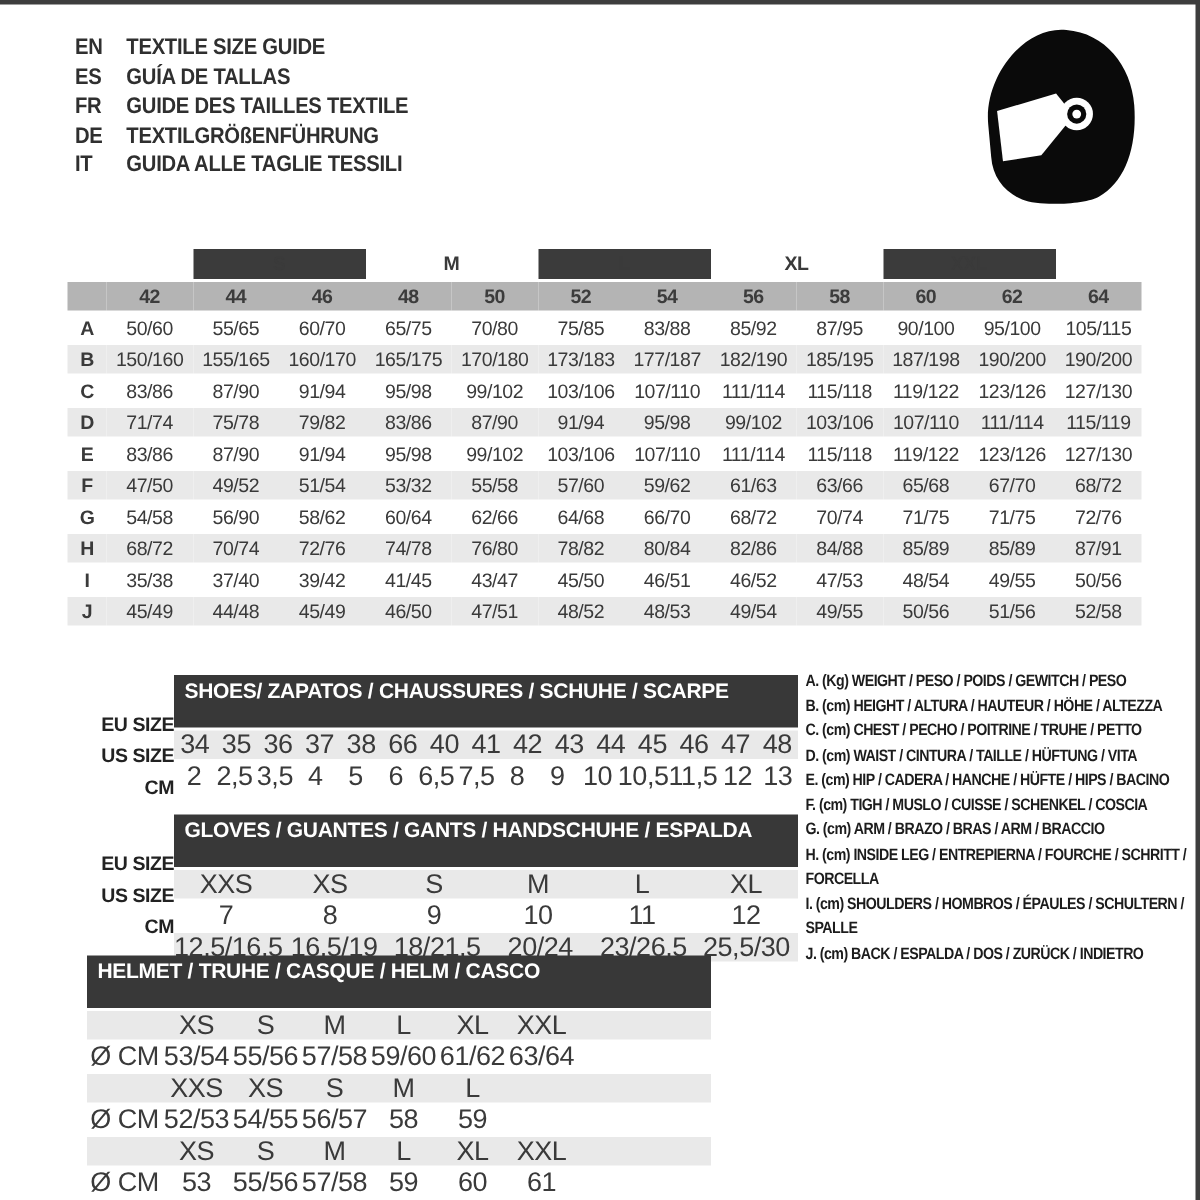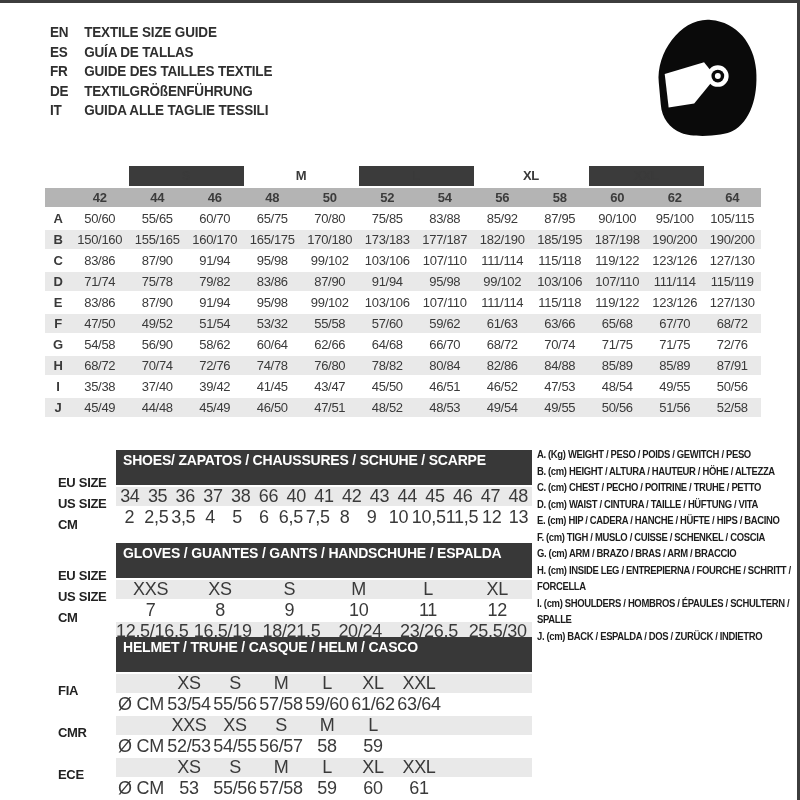--- a/index.html
+++ b/index.html
@@ -27,21 +27,21 @@
   td.plain-group{font-weight:bold;font-size:14px;color:#333;}
   tr.band td{background:#b4b4b4;font-weight:bold;color:#3c3c3c;font-size:13px;}
   tr.data.alt td{background:#e9e9e9;}
   td.letter{font-weight:bold;}
 
   
   .bsection{position:absolute;display:flex;letter-spacing:-0.3px;}
   .shoes-section{left:58px;top:450px;}
   .gloves-section{left:58px;top:543px;}
   .helmet-section{left:58px;top:637px;}
-  .blabels{width:58px;flex:none;}
+  .blabels{width:58px;flex:none;text-align:right;}
   .blabels .spacer{height:23px;}
   .blabel{height:21px;line-height:19px;font-weight:bold;font-size:13px;color:#222;}
   .bcontent{width:416px;flex:none;}
   .bbar{height:35px;line-height:21px;background:#383838;color:#fff;font-weight:bold;font-size:14px;
     padding-left:7px;margin-bottom:2px;letter-spacing:-0.2px;}
   .brow{display:grid;height:19px;line-height:19px;margin-bottom:2px;font-size:18px;color:#3a3a3a;text-align:center;}
   .brow.gray{background:#e9e9e9;}
   .shoes-rows .brow{grid-template-columns:repeat(15,1fr);}
   .gloves-rows .brow{grid-template-columns:repeat(6,1fr);}
   .helmet-rows .brow{grid-template-columns:50px repeat(6,46px) 1fr;}
@@ -363,29 +363,20 @@
           <div class="bcell" data-name="size-cell">18/21,5</div>
           <div class="bcell" data-name="size-cell">20/24</div>
           <div class="bcell" data-name="size-cell">23/26,5</div>
           <div class="bcell" data-name="size-cell">25,5/30</div>
         </div>
       </div>
   </div>
 </div>
 
 <div class="bsection helmet-section" data-name="helmet-size-table">
-  <div class="blabels" data-name="helmet-row-labels">
-      <div class="spacer" data-name="label-spacer"></div>
-      <div class="blabel" data-name="row-label"></div>
-      <div class="blabel" data-name="row-label">FIA</div>
-      <div class="blabel" data-name="row-label"></div>
-      <div class="blabel" data-name="row-label">CMR</div>
-      <div class="blabel" data-name="row-label"></div>
-      <div class="blabel" data-name="row-label">ECE</div>
-    </div>
   <div class="bcontent">
     <div class="bbar" data-name="helmet-table-title">HELMET / TRUHE / CASQUE / HELM / CASCO</div>
     <div class="helmet-rows" data-name="helmet-rows">
         <div class="brow gray" data-name="helmet-size-row">
           <div class="bcell" data-name="spacer-cell"></div>
           <div class="bcell" data-name="helmet-size-cell">XS</div>
           <div class="bcell" data-name="helmet-size-cell">S</div>
           <div class="bcell" data-name="helmet-size-cell">M</div>
           <div class="bcell" data-name="helmet-size-cell">L</div>
           <div class="bcell" data-name="helmet-size-cell">XL</div>

